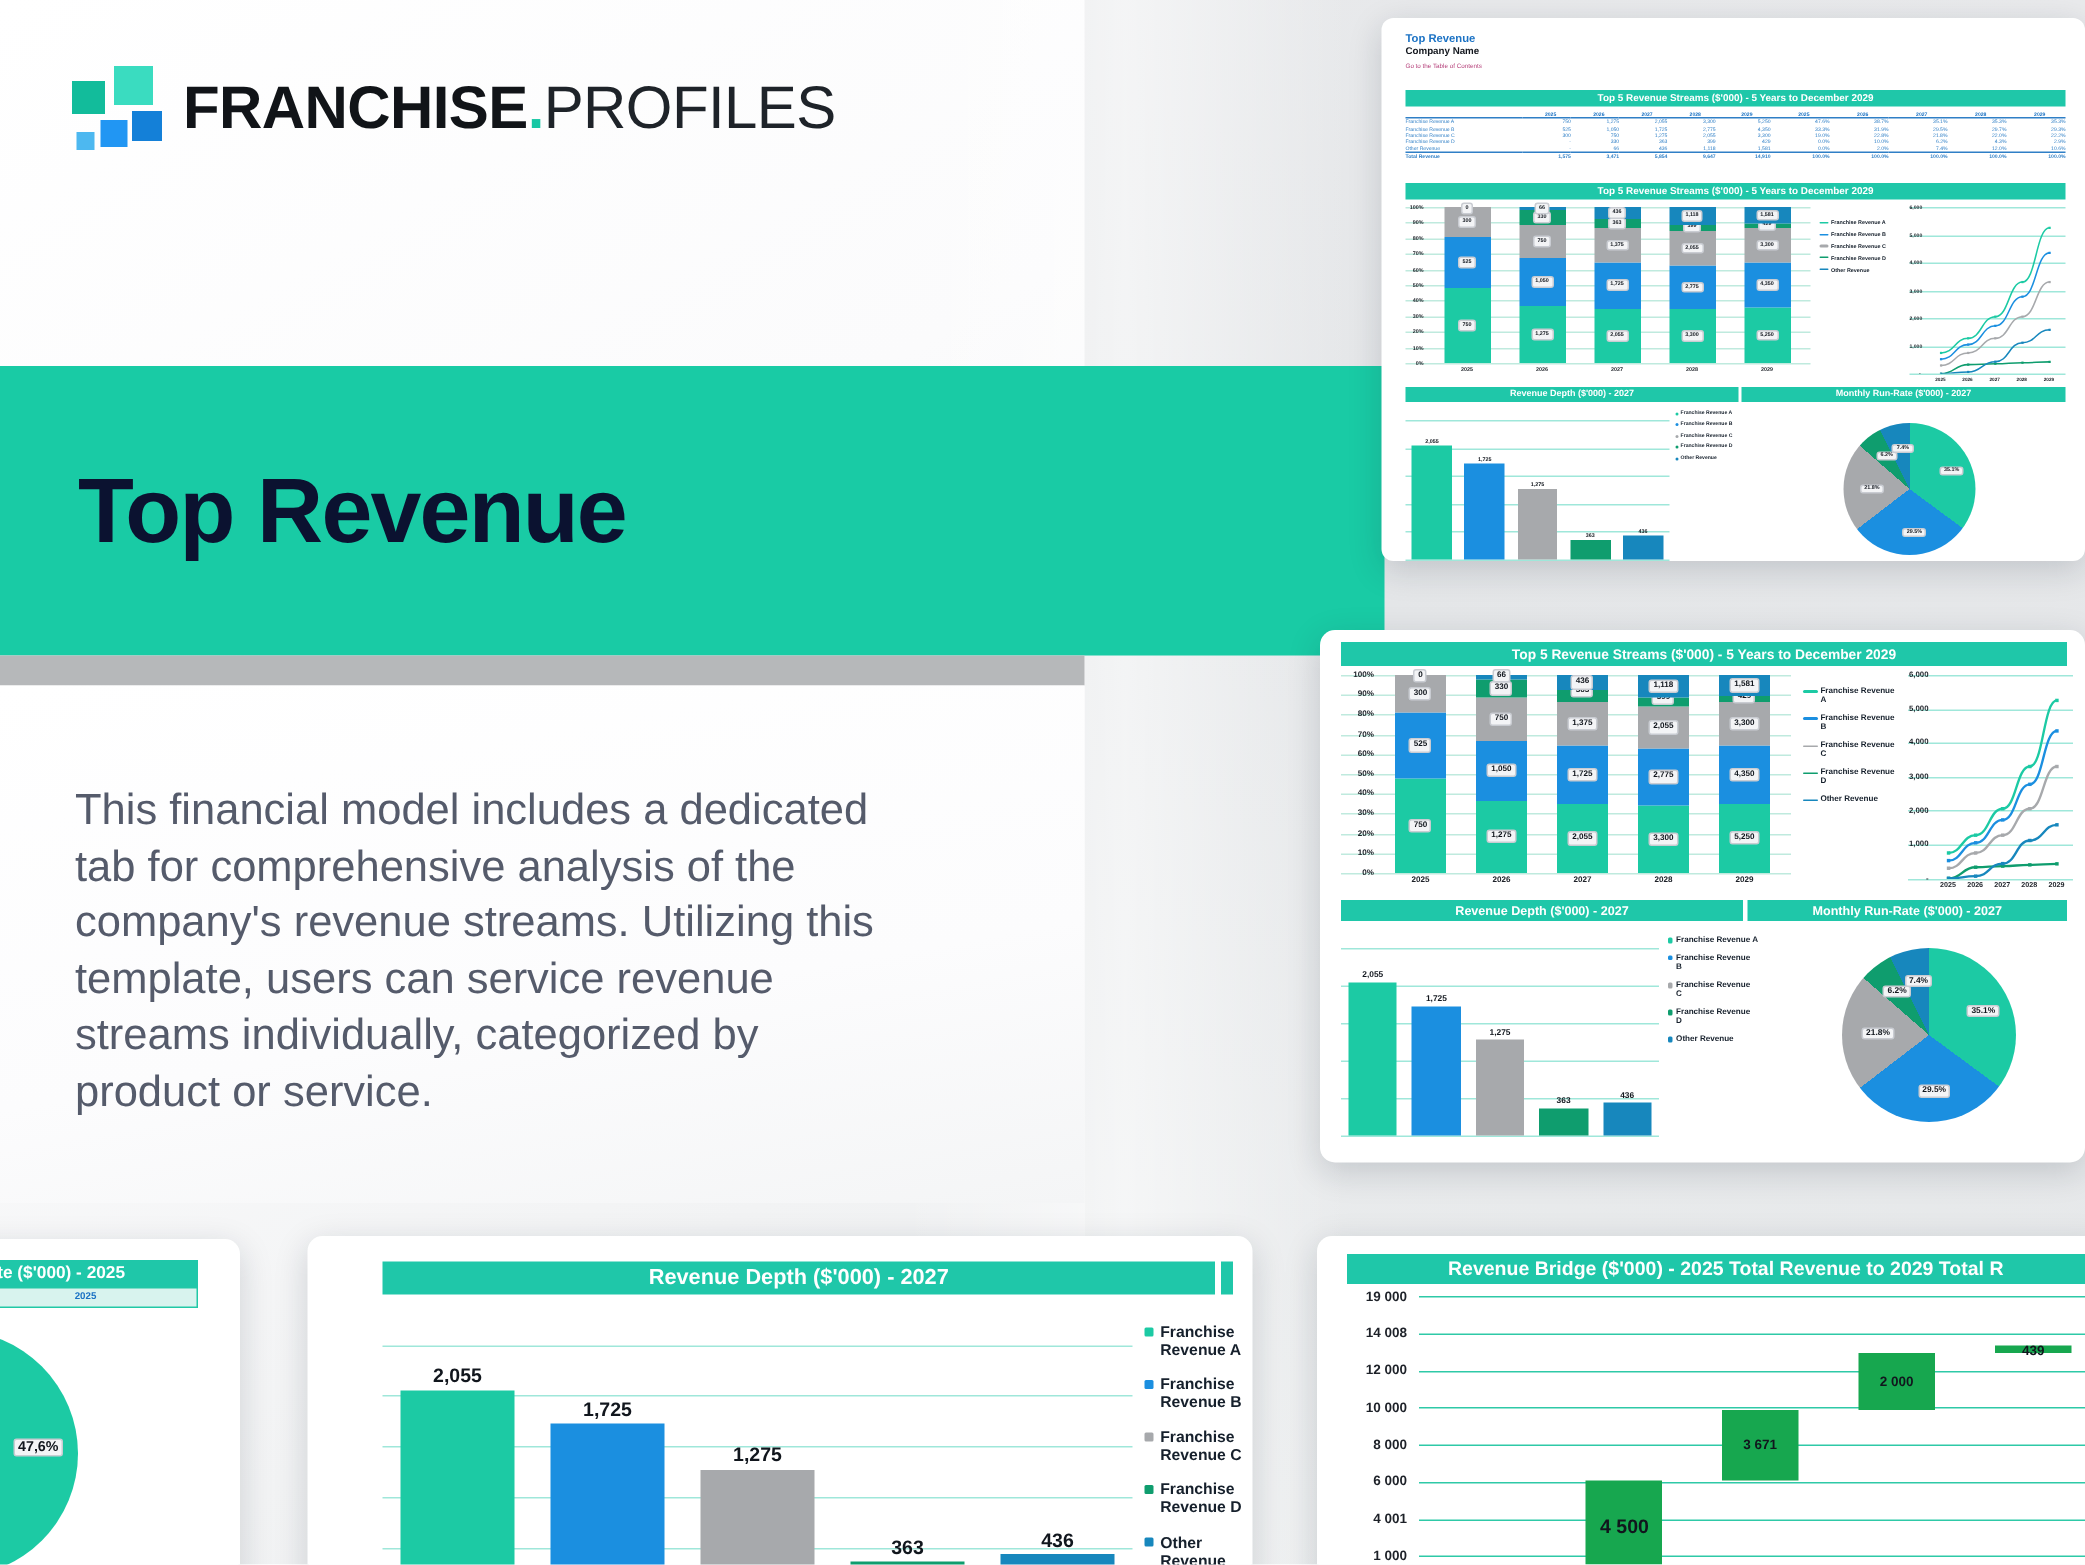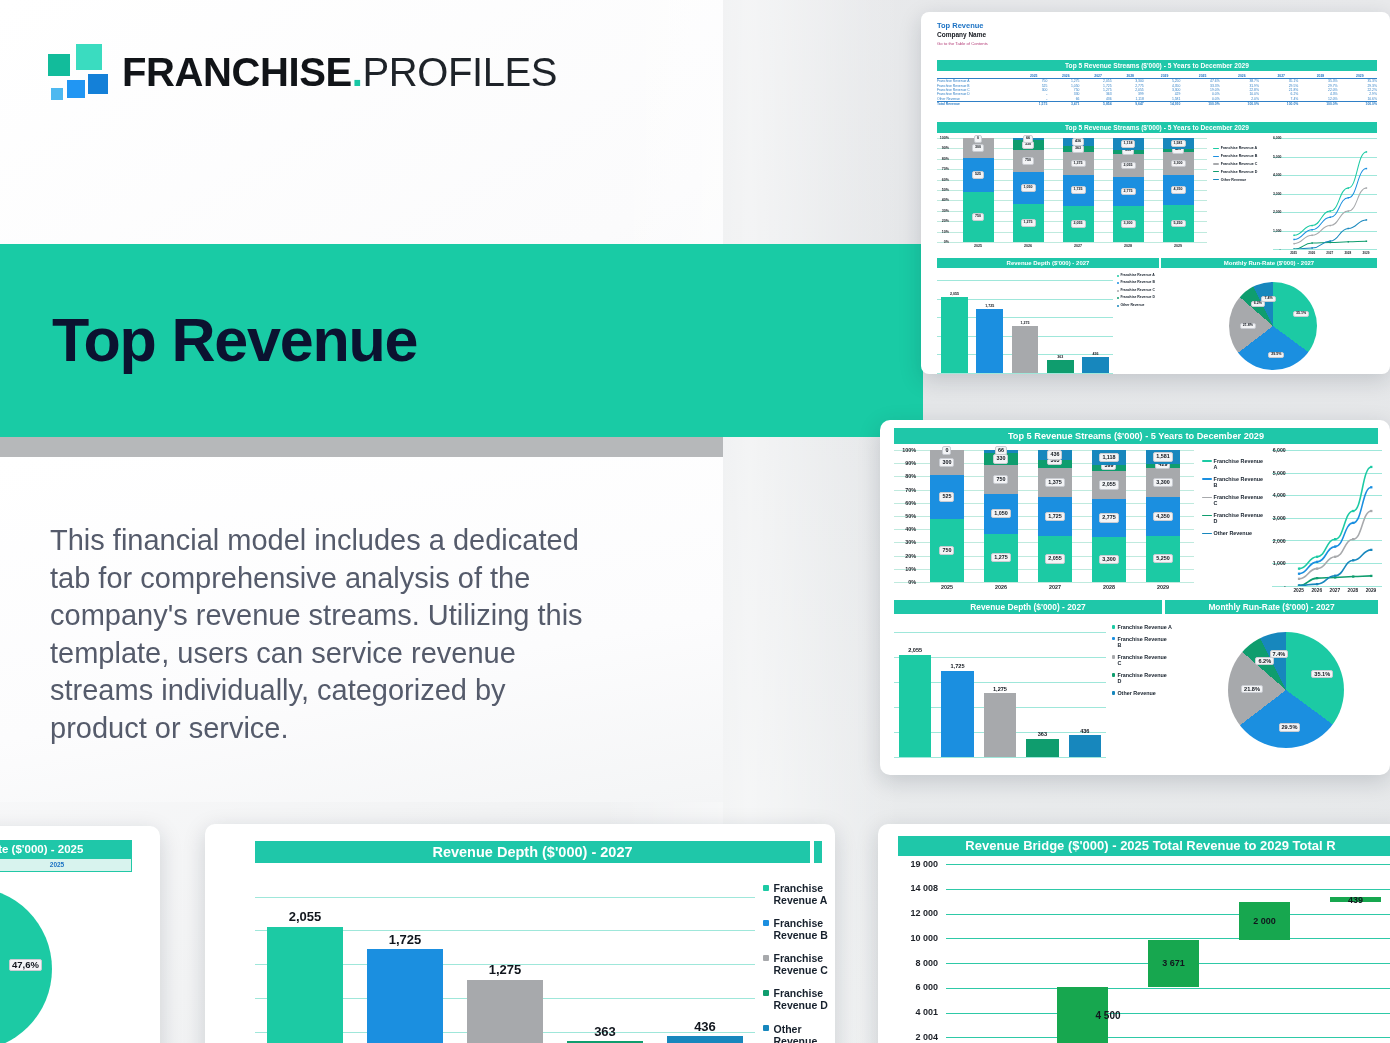--- a/index.html
+++ b/index.html
@@ -792,24 +792,24 @@
       <div class="gl" style="top: 127.75px; left: 48px; width: 455px; background: rgb(46, 201, 167);"></div>
       <div class="gl" style="top: 152.5px; left: 48px; width: 455px; background: rgb(46, 201, 167);"></div>
       <div class="gl" style="top: 177.25px; left: 48px; width: 455px; background: rgb(46, 201, 167);"></div>
       <div class="ytick" style="left: 0px; width: 40px; top: -1.4px; font-size: 9px;">19 000</div>
       <div class="ytick" style="left: 0px; width: 40px; top: 23.35px; font-size: 9px;">14 008</div>
       <div class="ytick" style="left: 0px; width: 40px; top: 48.1px; font-size: 9px;">12 000</div>
       <div class="ytick" style="left: 0px; width: 40px; top: 72.85px; font-size: 9px;">10 000</div>
       <div class="ytick" style="left: 0px; width: 40px; top: 97.6px; font-size: 9px;">8 000</div>
       <div class="ytick" style="left: 0px; width: 40px; top: 122.35px; font-size: 9px;">6 000</div>
       <div class="ytick" style="left: 0px; width: 40px; top: 147.1px; font-size: 9px;">4 001</div>
-      <div class="ytick" style="left: 0px; width: 40px; top: 171.85px; font-size: 9px;">2 004</div>
+      <div class="ytick" style="left: 0px; width: 40px; top: 171.85px; font-size: 9px;">1 000</div>
       <div class="col" style="left: 68.02px; width: 50.96px; height: 19.4906px; bottom: 20px; background: rgb(28, 202, 164);"></div>
       <div class="col" style="left: 159.02px; width: 50.96px; height: 55.6875px; bottom: 39.4906px; background: rgb(23, 167, 79);"></div>
-      <div class="col-lbl" style="left: 174px; width: 72px; top: 149.716px; font-size: 10px;">4 500</div>
+      <div class="col-lbl" style="left: 149px; width: 72px; top: 149.716px; font-size: 13px;">4 500</div>
       <div class="col" style="left: 250.02px; width: 50.96px; height: 47.3344px; bottom: 95.1781px; background: rgb(23, 167, 79);"></div>
       <div class="col-lbl" style="left: 250.02px; width: 50.96px; top: 98.2047px; font-size: 9px;">3 671</div>
       <div class="col" style="left: 341.02px; width: 50.96px; height: 37.125px; bottom: 142.512px; background: rgb(23, 167, 79);"></div>
       <div class="col-lbl" style="left: 341.02px; width: 50.96px; top: 55.975px; font-size: 9px;">2 000</div>
       <div class="col" style="left: 432.02px; width: 50.96px; height: 5.43262px; bottom: 179.637px; background: rgb(23, 167, 79);"></div>
       <div class="col-lbl" style="left: 432.02px; width: 50.96px; top: 34.6962px; font-size: 9px;">439</div>
     </div>
 </div>
 
 </body></html>

